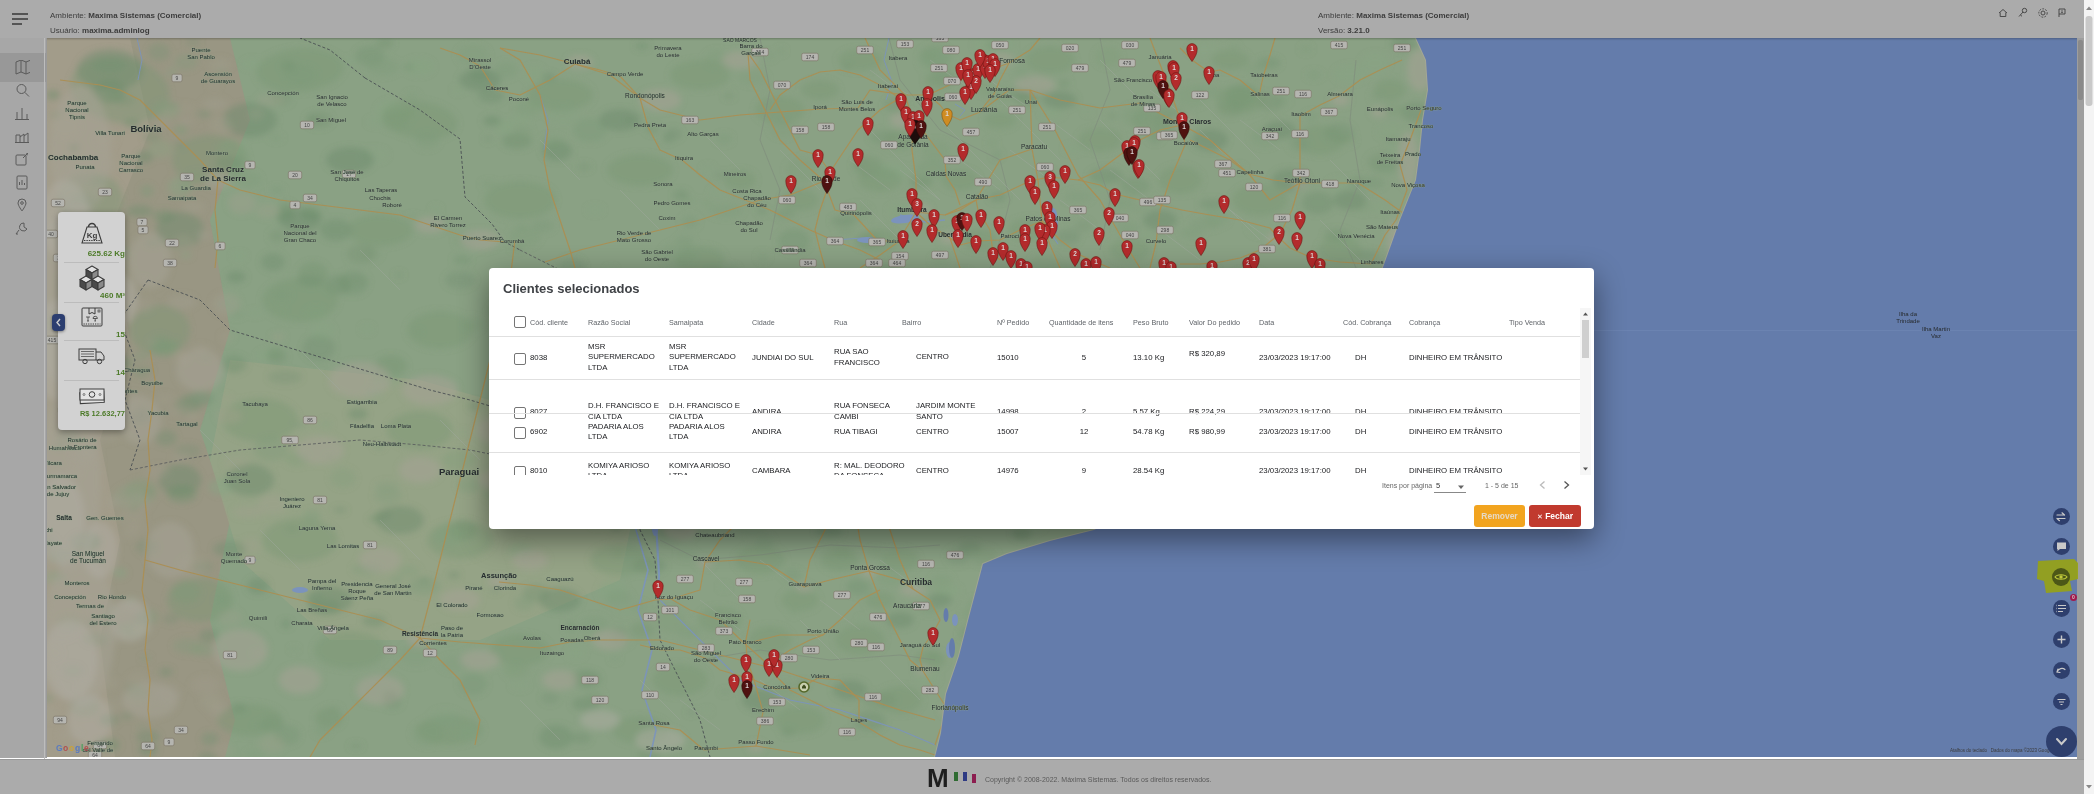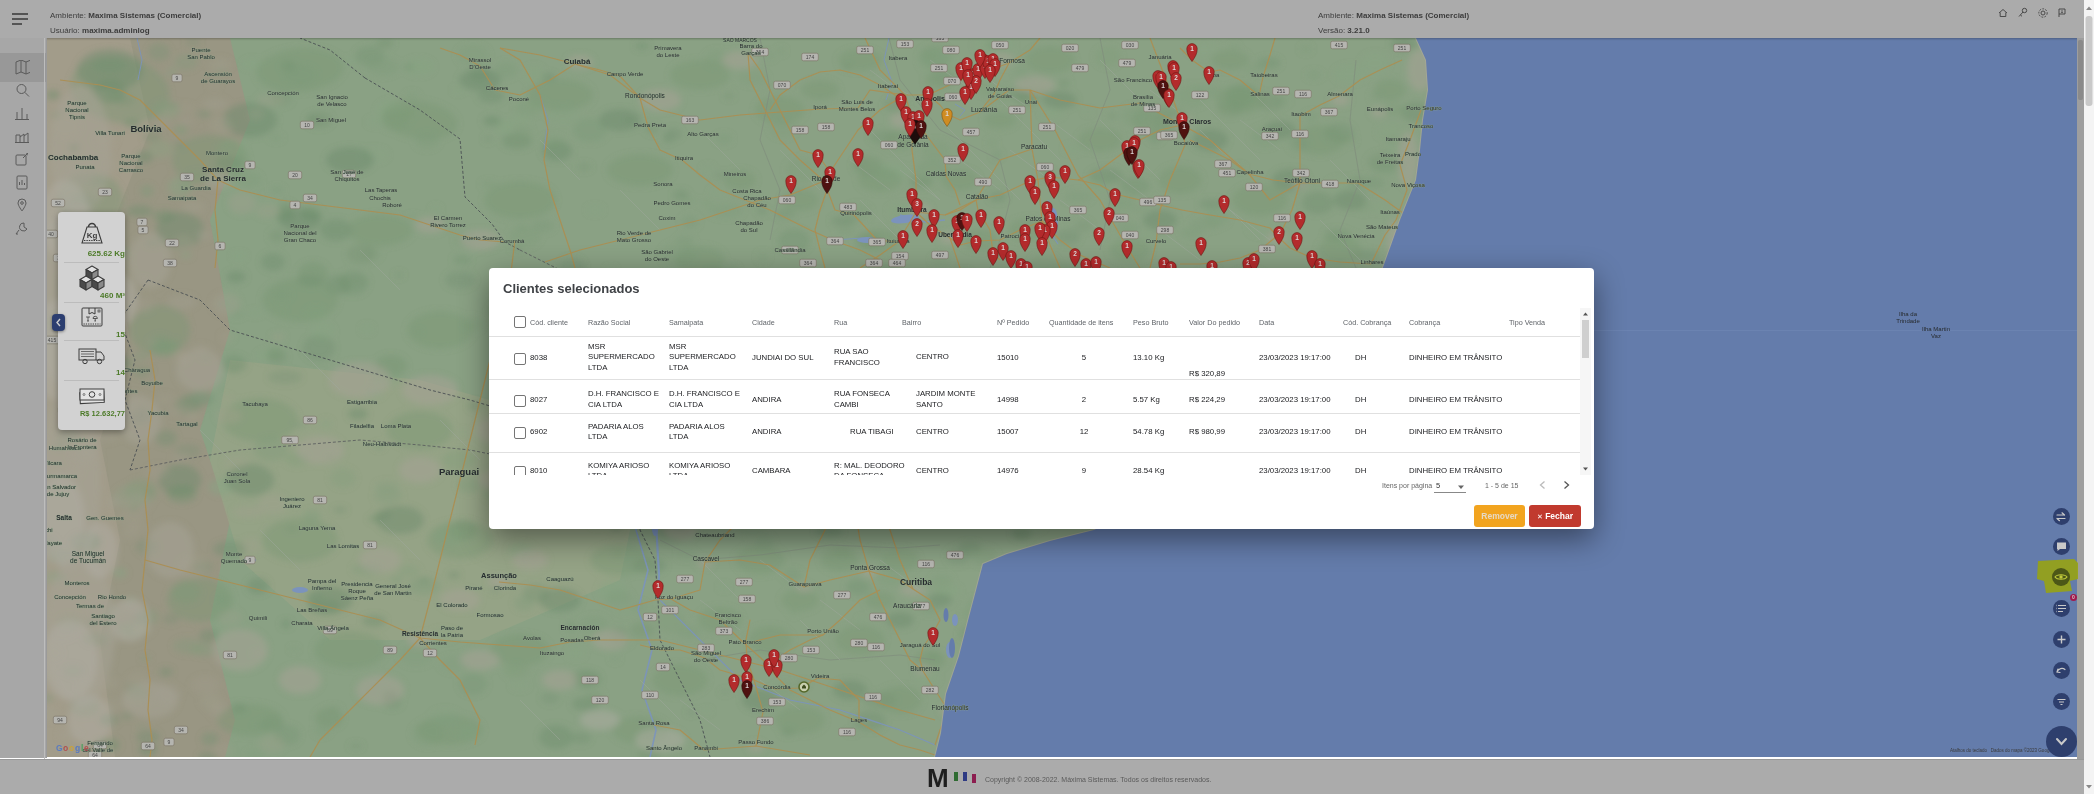--- a/index.html
+++ b/index.html
@@ -2365,27 +2365,27 @@
           <div style="position:absolute;left:180px;top:33.8px;width:78px">MSR</div>
           <div style="position:absolute;left:180px;top:44.2px;width:78px">SUPERMERCADO</div>
           <div style="position:absolute;left:180px;top:54.8px;width:78px">LTDA</div>
           <div style="position:absolute;left:263px;top:44.5px">JUNDIAI DO SUL</div>
           <div style="position:absolute;left:345px;top:39.0px;width:78px">RUA SAO</div>
           <div style="position:absolute;left:345px;top:49.5px;width:78px">FRANCISCO</div>
           <div style="position:absolute;left:427px;top:44.2px;width:78px">CENTRO</div>
           <div style="position:absolute;left:508px;top:44.5px">15010</div>
           <div style="position:absolute;left:585px;top:44.5px;width:20px;text-align:center">5</div>
           <div style="position:absolute;left:644px;top:44.5px">13.10 Kg</div>
-          <div style="position:absolute;left:700px;top:61px">R$ 320,89</div>
+          <div style="position:absolute;left:700px;top:41px">R$ 320,89</div>
           <div style="position:absolute;left:770px;top:44.5px">23/03/2023 19:17:00</div>
           <div style="position:absolute;left:866px;top:44.5px">DH</div>
           <div style="position:absolute;left:920px;top:44.5px">DINHEIRO EM TRÂNSITO</div>
         </div>
         <div style="position:absolute;left:0;top:71px;width:1091px;border-top:1px solid #e0e0e0"></div>
-        <div style="position:absolute;left:0;top:4px;width:1307px;height:190px;font:7.8px 'Liberation Sans', sans-serif;color:#202124;line-height:10.5px">
+        <div style="position:absolute;left:0;top:16px;width:1307px;height:190px;font:7.8px 'Liberation Sans', sans-serif;color:#202124;line-height:10.5px">
           <span style="position:absolute;left:25px;top:82.8px;width:10px;height:10px;border:1px solid #757575;border-radius:2px"></span>
           <div style="position:absolute;left:41px;top:82.8px">8027</div>
           <div style="position:absolute;left:99px;top:77.2px;width:78px">D.H. FRANCISCO E</div>
           <div style="position:absolute;left:99px;top:87.8px;width:78px">CIA LTDA</div>
           <div style="position:absolute;left:180px;top:77.2px;width:78px">D.H. FRANCISCO E</div>
           <div style="position:absolute;left:180px;top:87.8px;width:78px">CIA LTDA</div>
           <div style="position:absolute;left:263px;top:82.8px">ANDIRA</div>
           <div style="position:absolute;left:345px;top:77.2px;width:78px">RUA FONSECA</div>
           <div style="position:absolute;left:345px;top:87.8px;width:78px">CAMBI</div>
           <div style="position:absolute;left:427px;top:77.2px;width:78px">JARDIM MONTE</div>
@@ -2400,21 +2400,21 @@
         </div>
         <div style="position:absolute;left:0;top:104.5px;width:1091px;border-top:1px solid #e0e0e0"></div>
         <div style="position:absolute;left:0;top:0;width:1105px;height:190px;font:7.8px 'Liberation Sans', sans-serif;color:#202124;line-height:10.5px">
           <span style="position:absolute;left:25px;top:119.2px;width:10px;height:10px;border:1px solid #757575;border-radius:2px"></span>
           <div style="position:absolute;left:41px;top:119.2px">6902</div>
           <div style="position:absolute;left:99px;top:113.8px;width:78px">PADARIA ALOS</div>
           <div style="position:absolute;left:99px;top:124.2px;width:78px">LTDA</div>
           <div style="position:absolute;left:180px;top:113.8px;width:78px">PADARIA ALOS</div>
           <div style="position:absolute;left:180px;top:124.2px;width:78px">LTDA</div>
           <div style="position:absolute;left:263px;top:119.2px">ANDIRA</div>
-          <div style="position:absolute;left:361px;top:119.0px;width:78px">RUA TIBAGI</div>
+          <div style="position:absolute;left:345px;top:119.0px;width:78px">RUA TIBAGI</div>
           <div style="position:absolute;left:427px;top:119.0px;width:78px">CENTRO</div>
           <div style="position:absolute;left:508px;top:119.2px">15007</div>
           <div style="position:absolute;left:585px;top:119.2px;width:20px;text-align:center">12</div>
           <div style="position:absolute;left:644px;top:119.2px">54.78 Kg</div>
           <div style="position:absolute;left:700px;top:119.2px">R$ 980,99</div>
           <div style="position:absolute;left:770px;top:119.2px">23/03/2023 19:17:00</div>
           <div style="position:absolute;left:866px;top:119.2px">DH</div>
           <div style="position:absolute;left:920px;top:119.2px">DINHEIRO EM TRÂNSITO</div>
         </div>
         <div style="position:absolute;left:0;top:144px;width:1091px;border-top:1px solid #e0e0e0"></div>

